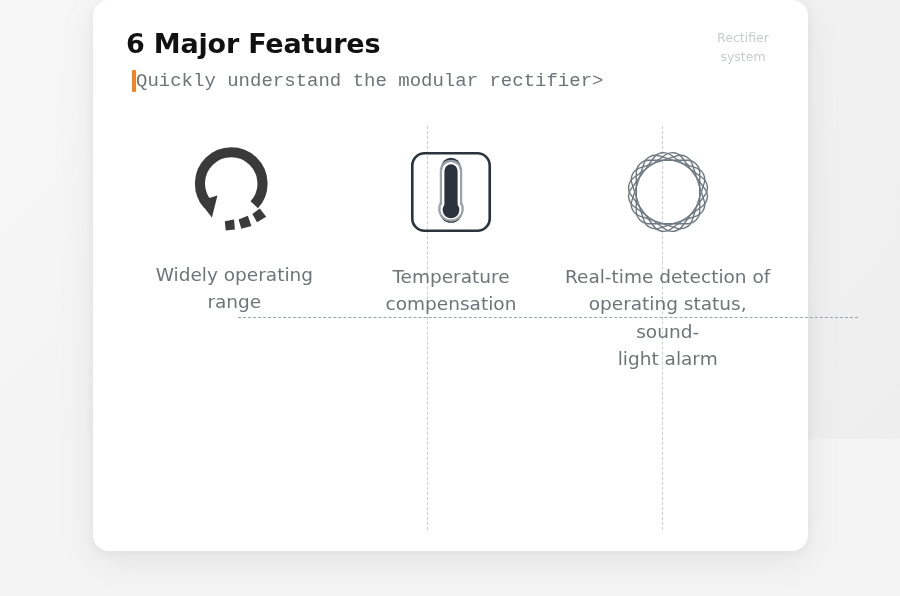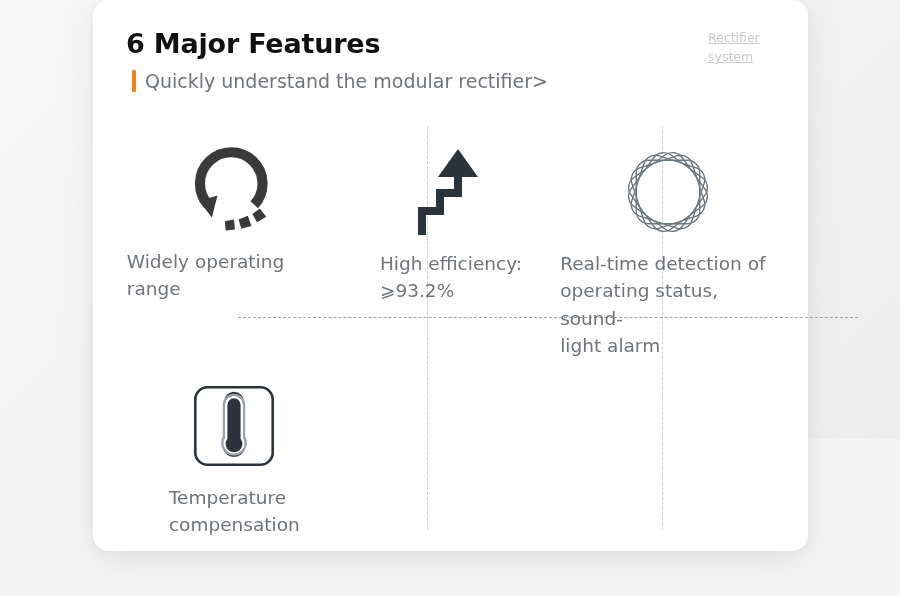--- a/index.html
+++ b/index.html
@@ -29,33 +29,33 @@
   }
 
   
   .hdr-title {
     position:absolute; left:33px; top:28px;
     font-size:27px; font-weight:bold; color:#111111;
     letter-spacing:-0.2px; white-space:nowrap;
   }
   .hdr-sub-wrap {
     position:absolute; left:39px; top:70px;
-    display:flex; align-items:center; gap:9px;
+    display:flex; align-items:center; font-family:Liberation Mono, monospace;
   }
   .hdr-accent {
     width:4px; height:22px; background:#f5821f; border-radius:1px;
     display:inline-block;
   }
   .hdr-sub {
     font-size:19px; color:#6f7479; white-space:nowrap;
   }
   .hdr-corner {
     position:absolute; right:30px; top:28px;
     font-size:12.5px; line-height:1.55; color:#c8cbce;
-    text-align:left; width:70px;text-decoration:underline;
+    text-align:center; width:70px;
   }
 
   
   #grid {
     position:absolute;
     left:33px; top:126px;
     width:650px; height:404px;
     display:grid;
     grid-template-columns:repeat(3,1fr);
     grid-template-rows:1fr 1fr;
@@ -65,23 +65,23 @@
     display:flex; flex-direction:column;
     align-items:center; justify-content:flex-start;
     padding-top:12px;
   }
   .cell.row2 { padding-top:14px; }
   .icon-box {
     height:104px;
     display:flex; align-items:center; justify-content:center;
   }
   .cell-label {
-    margin-top:6px;
+    margin-top:19px;
     font-size:18.5px; line-height:1.48;
-    color:#6f7479; text-align:left;
+    color:#6f7479; text-align:center;
     max-width:215px; white-space:pre-line;
   }
 
   
   .vdiv {
     position:absolute; top:126px; width:0; height:404px;
     border-left:1px dashed #c9ced2;
   }
   #vdiv1 { left:334px; }
   #vdiv2 { left:569px; }
@@ -128,62 +128,52 @@
               <polygon points="55,82 65,78 69,89 58,92"></polygon>
               <polygon points="70,76 78,70 85,79 75,85"></polygon>
             </g>
           </svg>
         </div>
         <div class="cell-label">Widely operating range</div>
       </div>
 
 
 
-      <div class="cell row2">
-        <div class="icon-box">
-          <svg width="72" height="90" viewBox="0 0 72 90">
-            <path d="M 7 88 L 7 64 L 25 64 L 25 46 L 43 46 L 43 26" fill="none" stroke="#2b343c" stroke-width="8" stroke-linejoin="miter" stroke-linecap="butt"></path>
-            <polygon points="43,2 63,30 23,30" fill="#2b343c"></polygon>
-          </svg>
-        </div>
-        <div class="cell-label">High efficiency:
-⩾93.2%</div>
-      </div>
-
-      <div class="cell row2">
-        <div class="icon-box">
-          <svg width="88" height="88" viewBox="0 0 100 100">
-            <g fill="none" stroke="#6d7880" stroke-width="1.6">
-              <rect x="14" y="14" width="72" height="72" rx="14" transform="rotate(0 50 50)"></rect>
-              <rect x="14" y="14" width="72" height="72" rx="14" transform="rotate(18 50 50)"></rect>
-              <rect x="14" y="14" width="72" height="72" rx="14" transform="rotate(36 50 50)"></rect>
-              <rect x="14" y="14" width="72" height="72" rx="14" transform="rotate(54 50 50)"></rect>
-              <rect x="14" y="14" width="72" height="72" rx="14" transform="rotate(72 50 50)"></rect>
-            </g>
-          </svg>
-        </div>
-        <div class="cell-label">Real-time detection of
-operating status, sound-
-light alarm</div>
-      </div>
 
       <div class="cell row2">
         <div class="icon-box">
           <svg width="88" height="88" viewBox="0 0 100 100">
             <rect x="6" y="6" width="88" height="88" rx="14" fill="none" stroke="#2b343c" stroke-width="3"></rect>
             <path d="M 50 22 L 50 68" fill="none" stroke="#2b343c" stroke-width="22" stroke-linecap="round"></path>
             <circle cx="50" cy="72" r="13" fill="#2b343c"></circle>
             <path d="M 50 20 L 50 68" fill="none" stroke="#ffffff" stroke-width="29" stroke-linecap="round" opacity="0"></path>
             <g fill="none" stroke="#ffffff" stroke-width="3">
               <path d="M 41 26 A 9 9 0 0 1 59 26 L 59 64 A 11 11 0 1 1 41 64 Z"></path>
             </g>
             <g fill="none" stroke="#9aa3ab" stroke-width="2.5">
               <path d="M 38.5 26 A 11.5 11.5 0 0 1 61.5 26 L 61.5 62 A 13.5 13.5 0 1 1 38.5 62 Z"></path>
             </g>
           </svg>
         </div>
         <div class="cell-label">Temperature
 compensation</div>
       </div>
 
+      <div class="cell row2">
+        <div class="icon-box">
+          <svg width="88" height="88" viewBox="0 0 100 100">
+            <g fill="none" stroke="#6d7880" stroke-width="1.6">
+              <rect x="14" y="14" width="72" height="72" rx="14" transform="rotate(0 50 50)"></rect>
+              <rect x="14" y="14" width="72" height="72" rx="14" transform="rotate(18 50 50)"></rect>
+              <rect x="14" y="14" width="72" height="72" rx="14" transform="rotate(36 50 50)"></rect>
+              <rect x="14" y="14" width="72" height="72" rx="14" transform="rotate(54 50 50)"></rect>
+              <rect x="14" y="14" width="72" height="72" rx="14" transform="rotate(72 50 50)"></rect>
+            </g>
+          </svg>
+        </div>
+        <div class="cell-label">Real-time detection of
+operating status, sound-
+light alarm</div>
+      </div>
+
     </div>
   </div>
 </div>
 
 </body></html>

